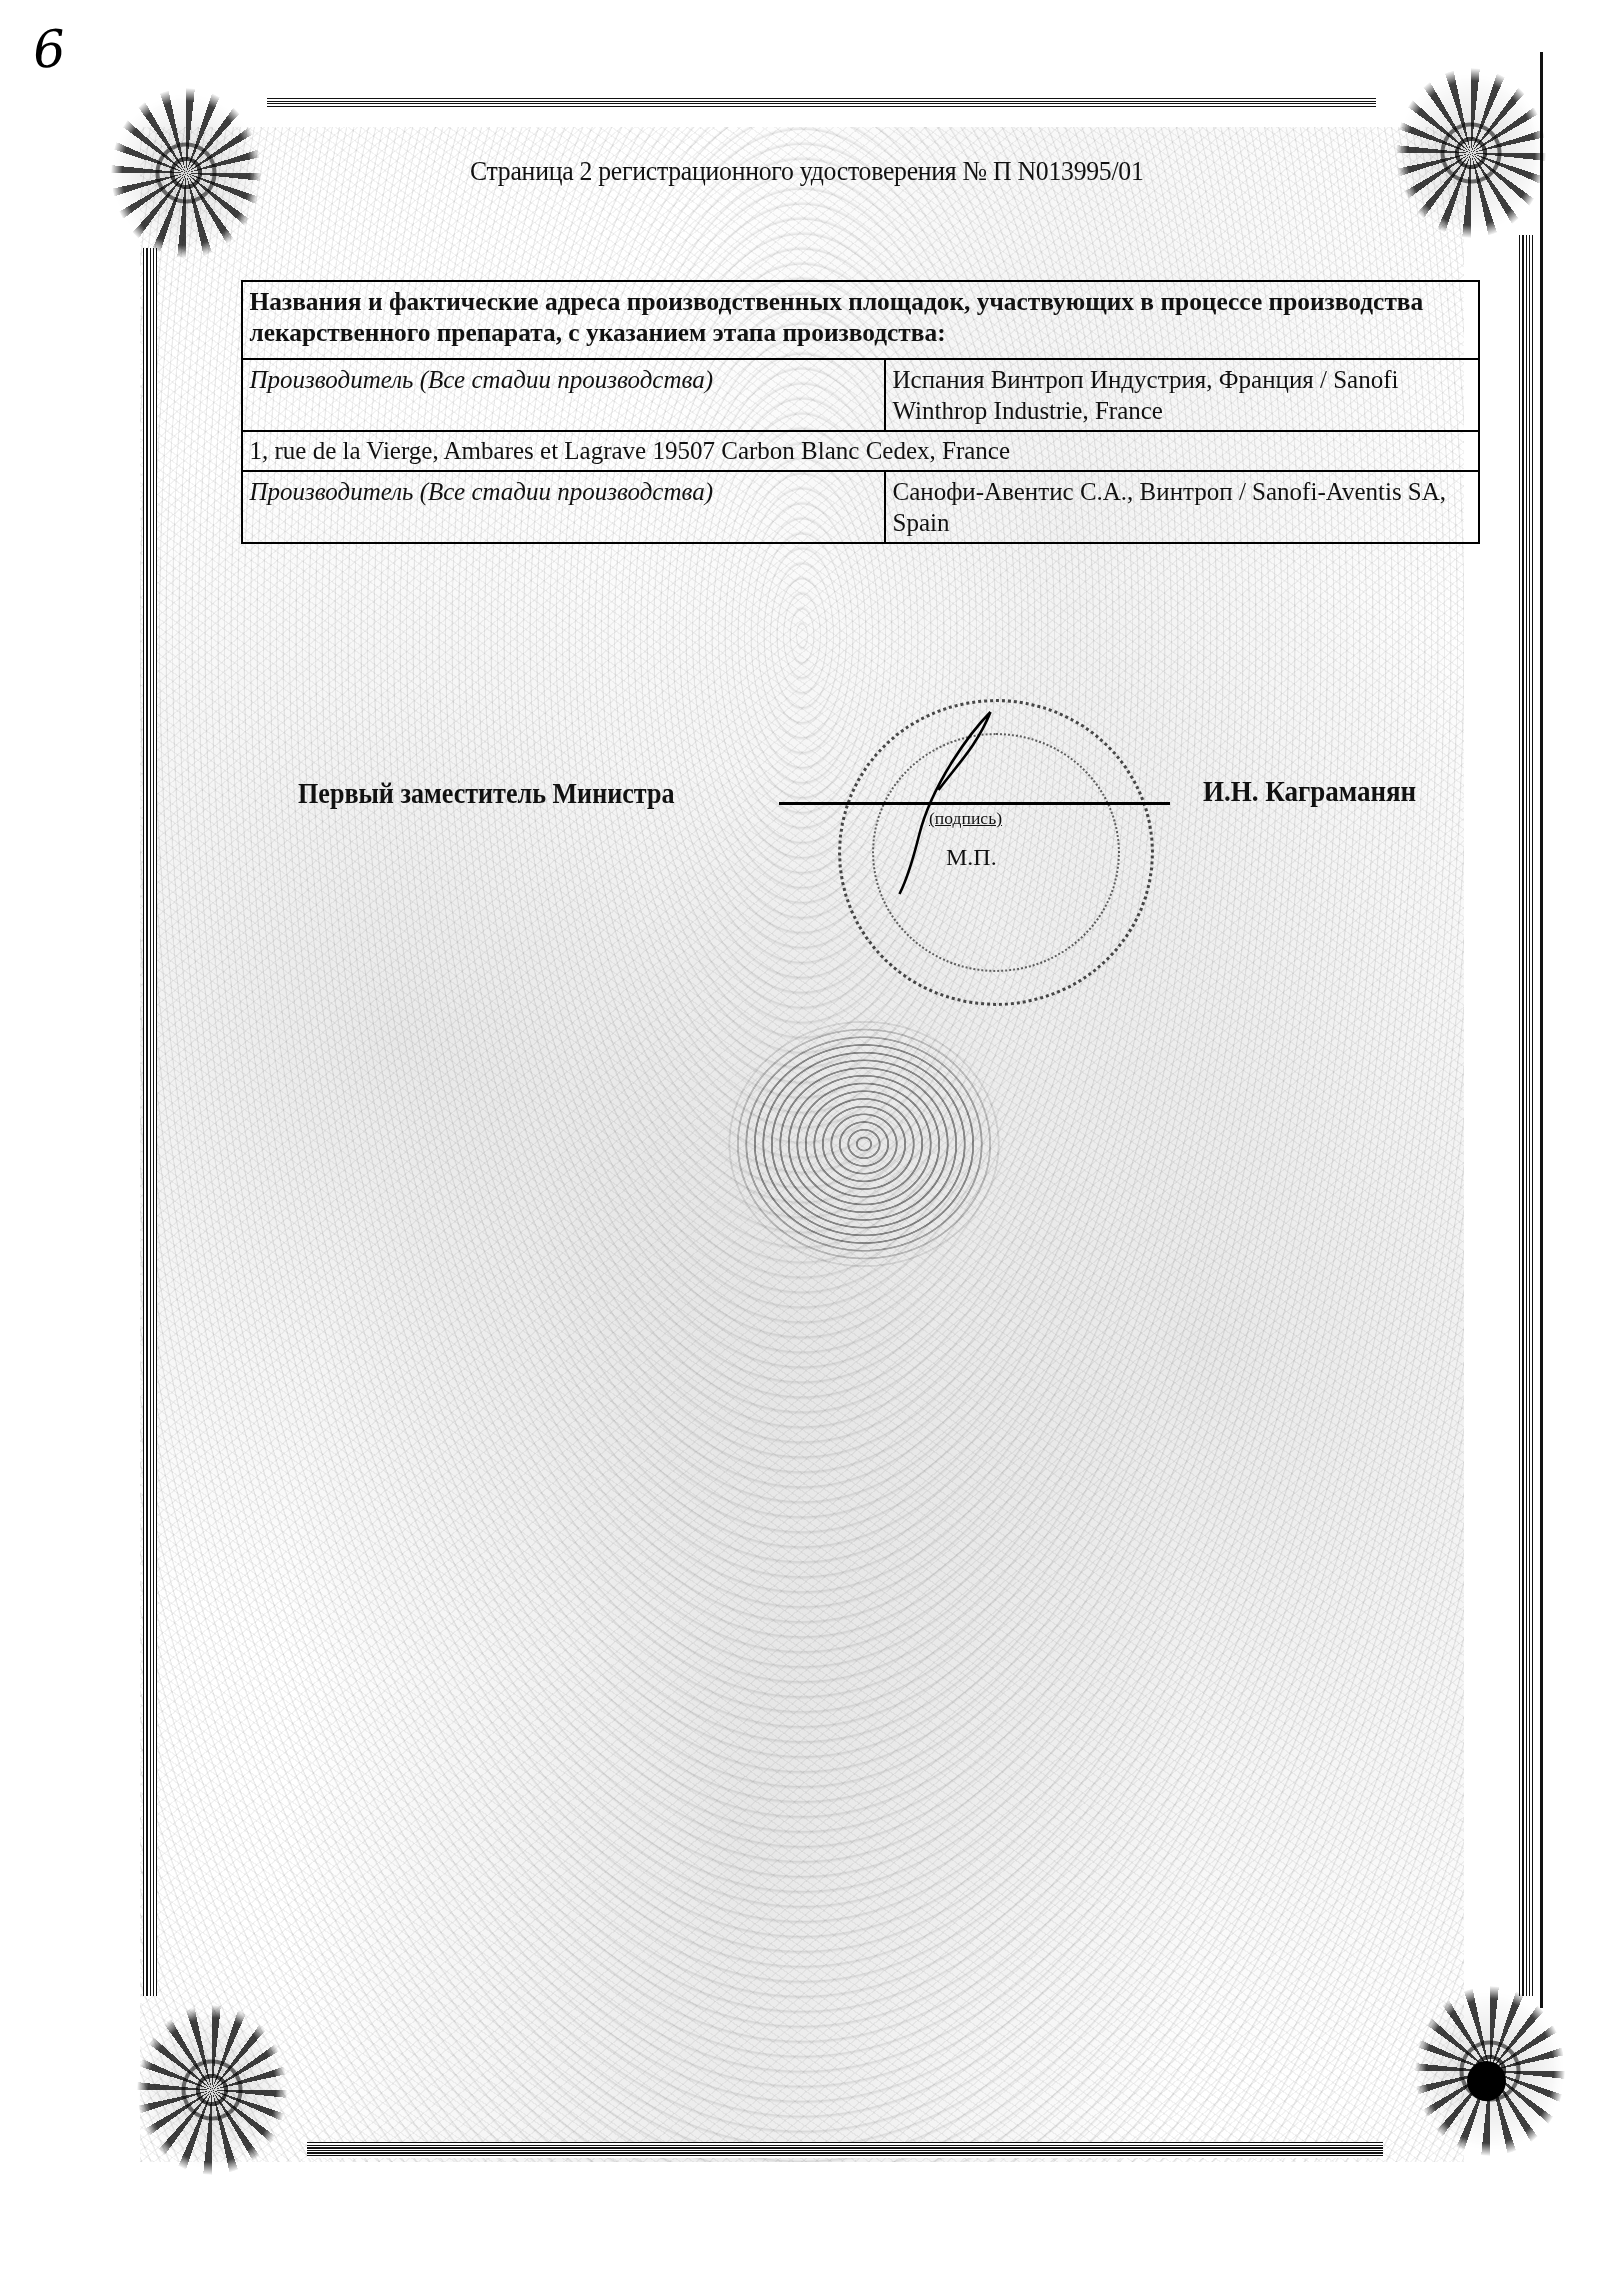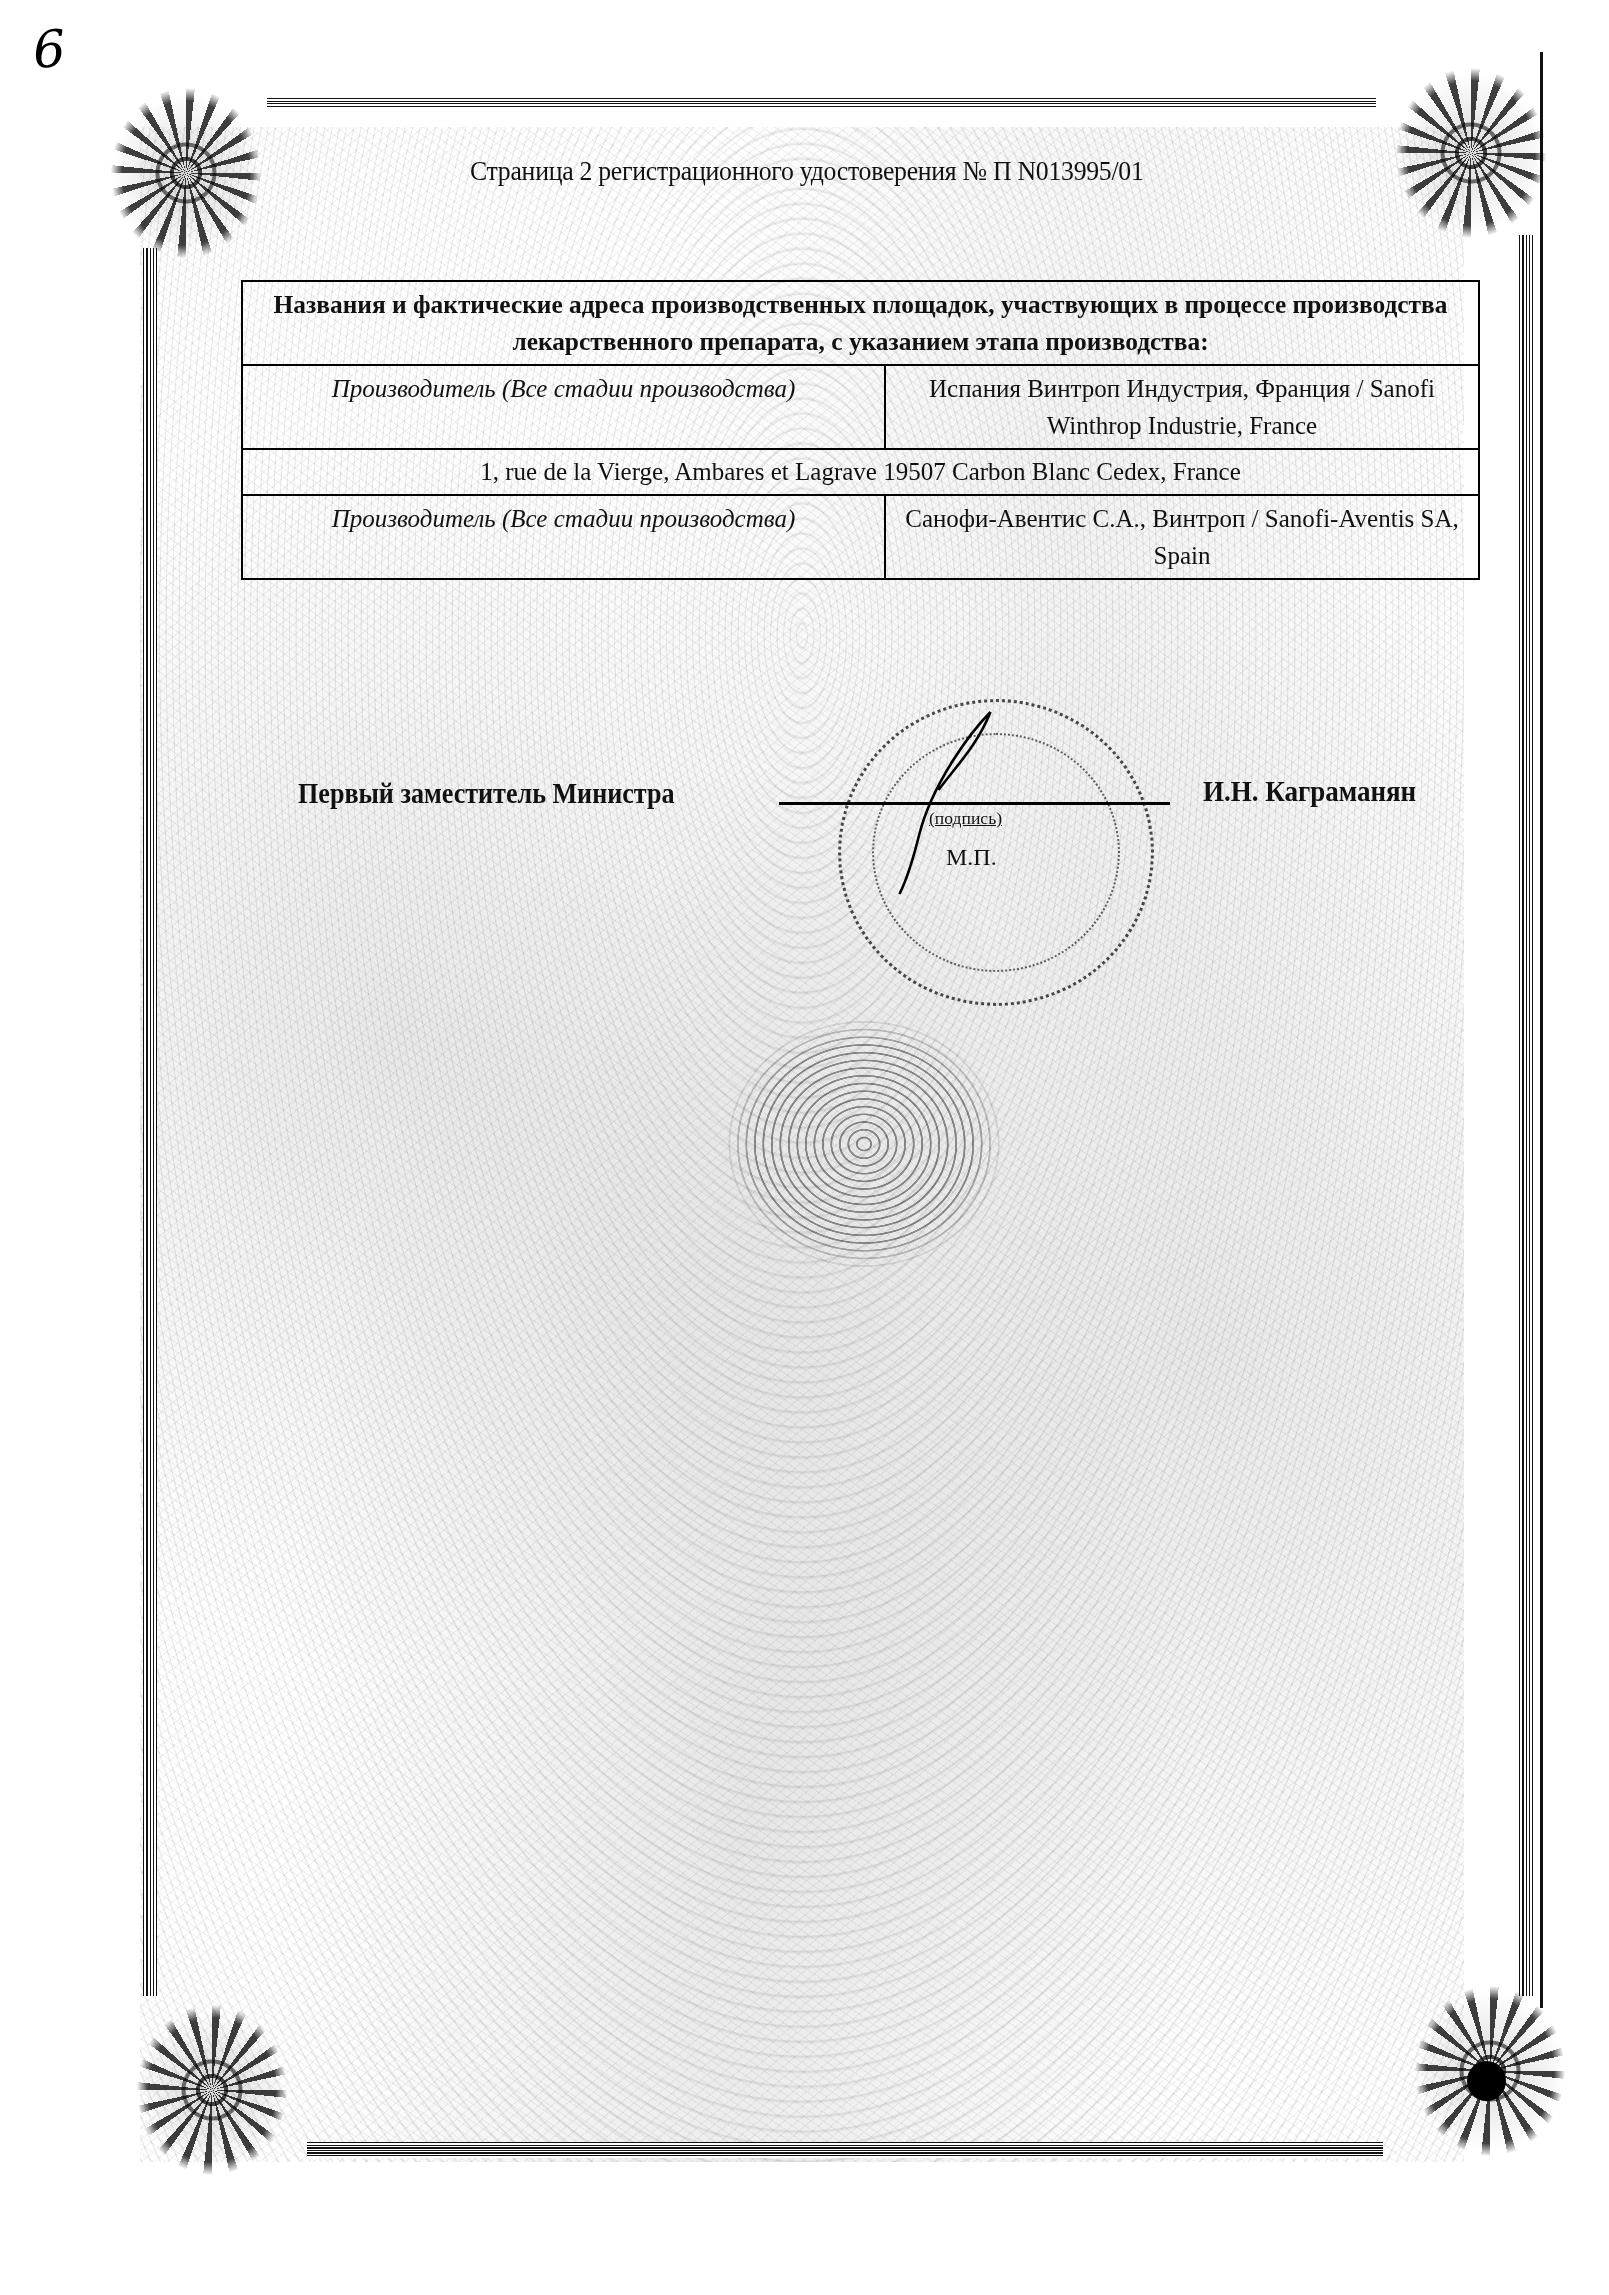--- a/index.html
+++ b/index.html
@@ -134,22 +134,21 @@
       top: 280px;
       width: 1239px;
       border-collapse: collapse;
       font-size: 25px;
       background: transparent;
     }
     .sites-table td {
       border: 2.6px solid #000;
       padding: 3.9px 6.5px;
       vertical-align: top;
-      line-height: 37px;
-      text-align: center;
+      line-height: 31px;
     }
     .table-heading {
       font-weight: bold;
       font-size: 25.4px;
       height: 68px;
     }
     .role-cell {
       width: 628px;
       font-style: italic;
       height: 60px;

